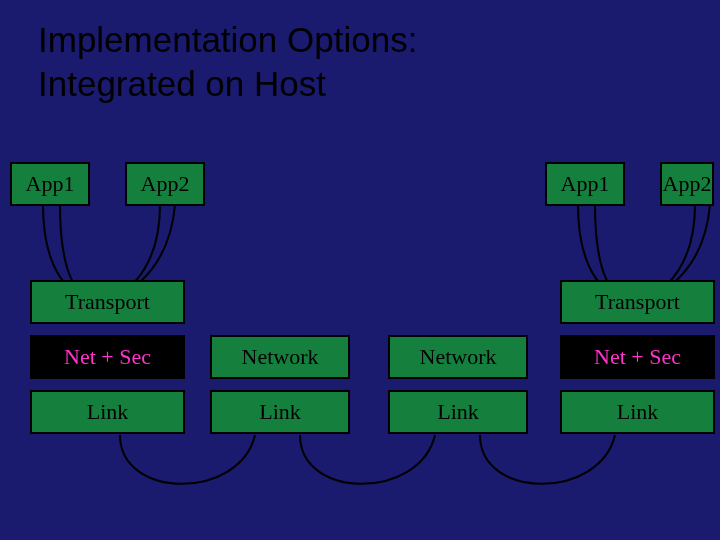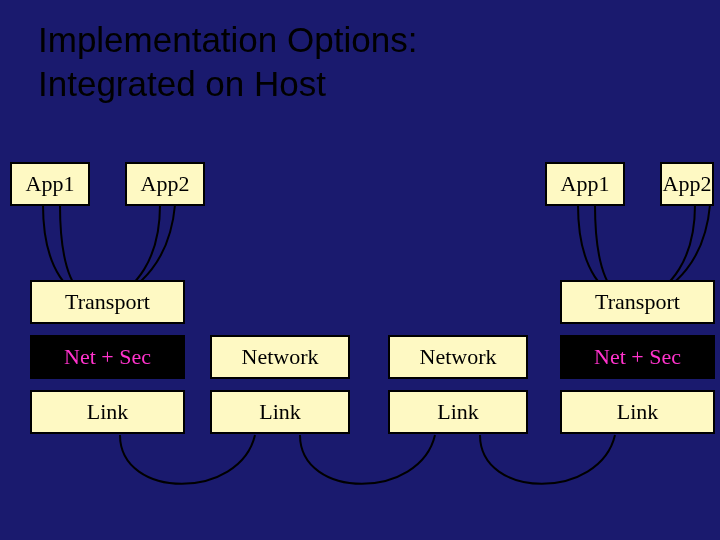--- a/index.html
+++ b/index.html
@@ -23,21 +23,21 @@
     top: 18px;
     font-family: "Comic Sans MS", "Comic Sans", cursive, sans-serif;
     font-size: 35px;
     line-height: 1.25;
     color: #000000;
     white-space: pre-line;
   }
   .box {
     position: absolute;
     border: 2px solid #000;
-    background: #fef9c3;
+    background: #15803d;
     text-align: center;
     display: flex;
     align-items: center;
     justify-content: center;
     font-size: 22px;
     color: #000;
     box-sizing: border-box;
   }
   .box.black {
     background: #000;

